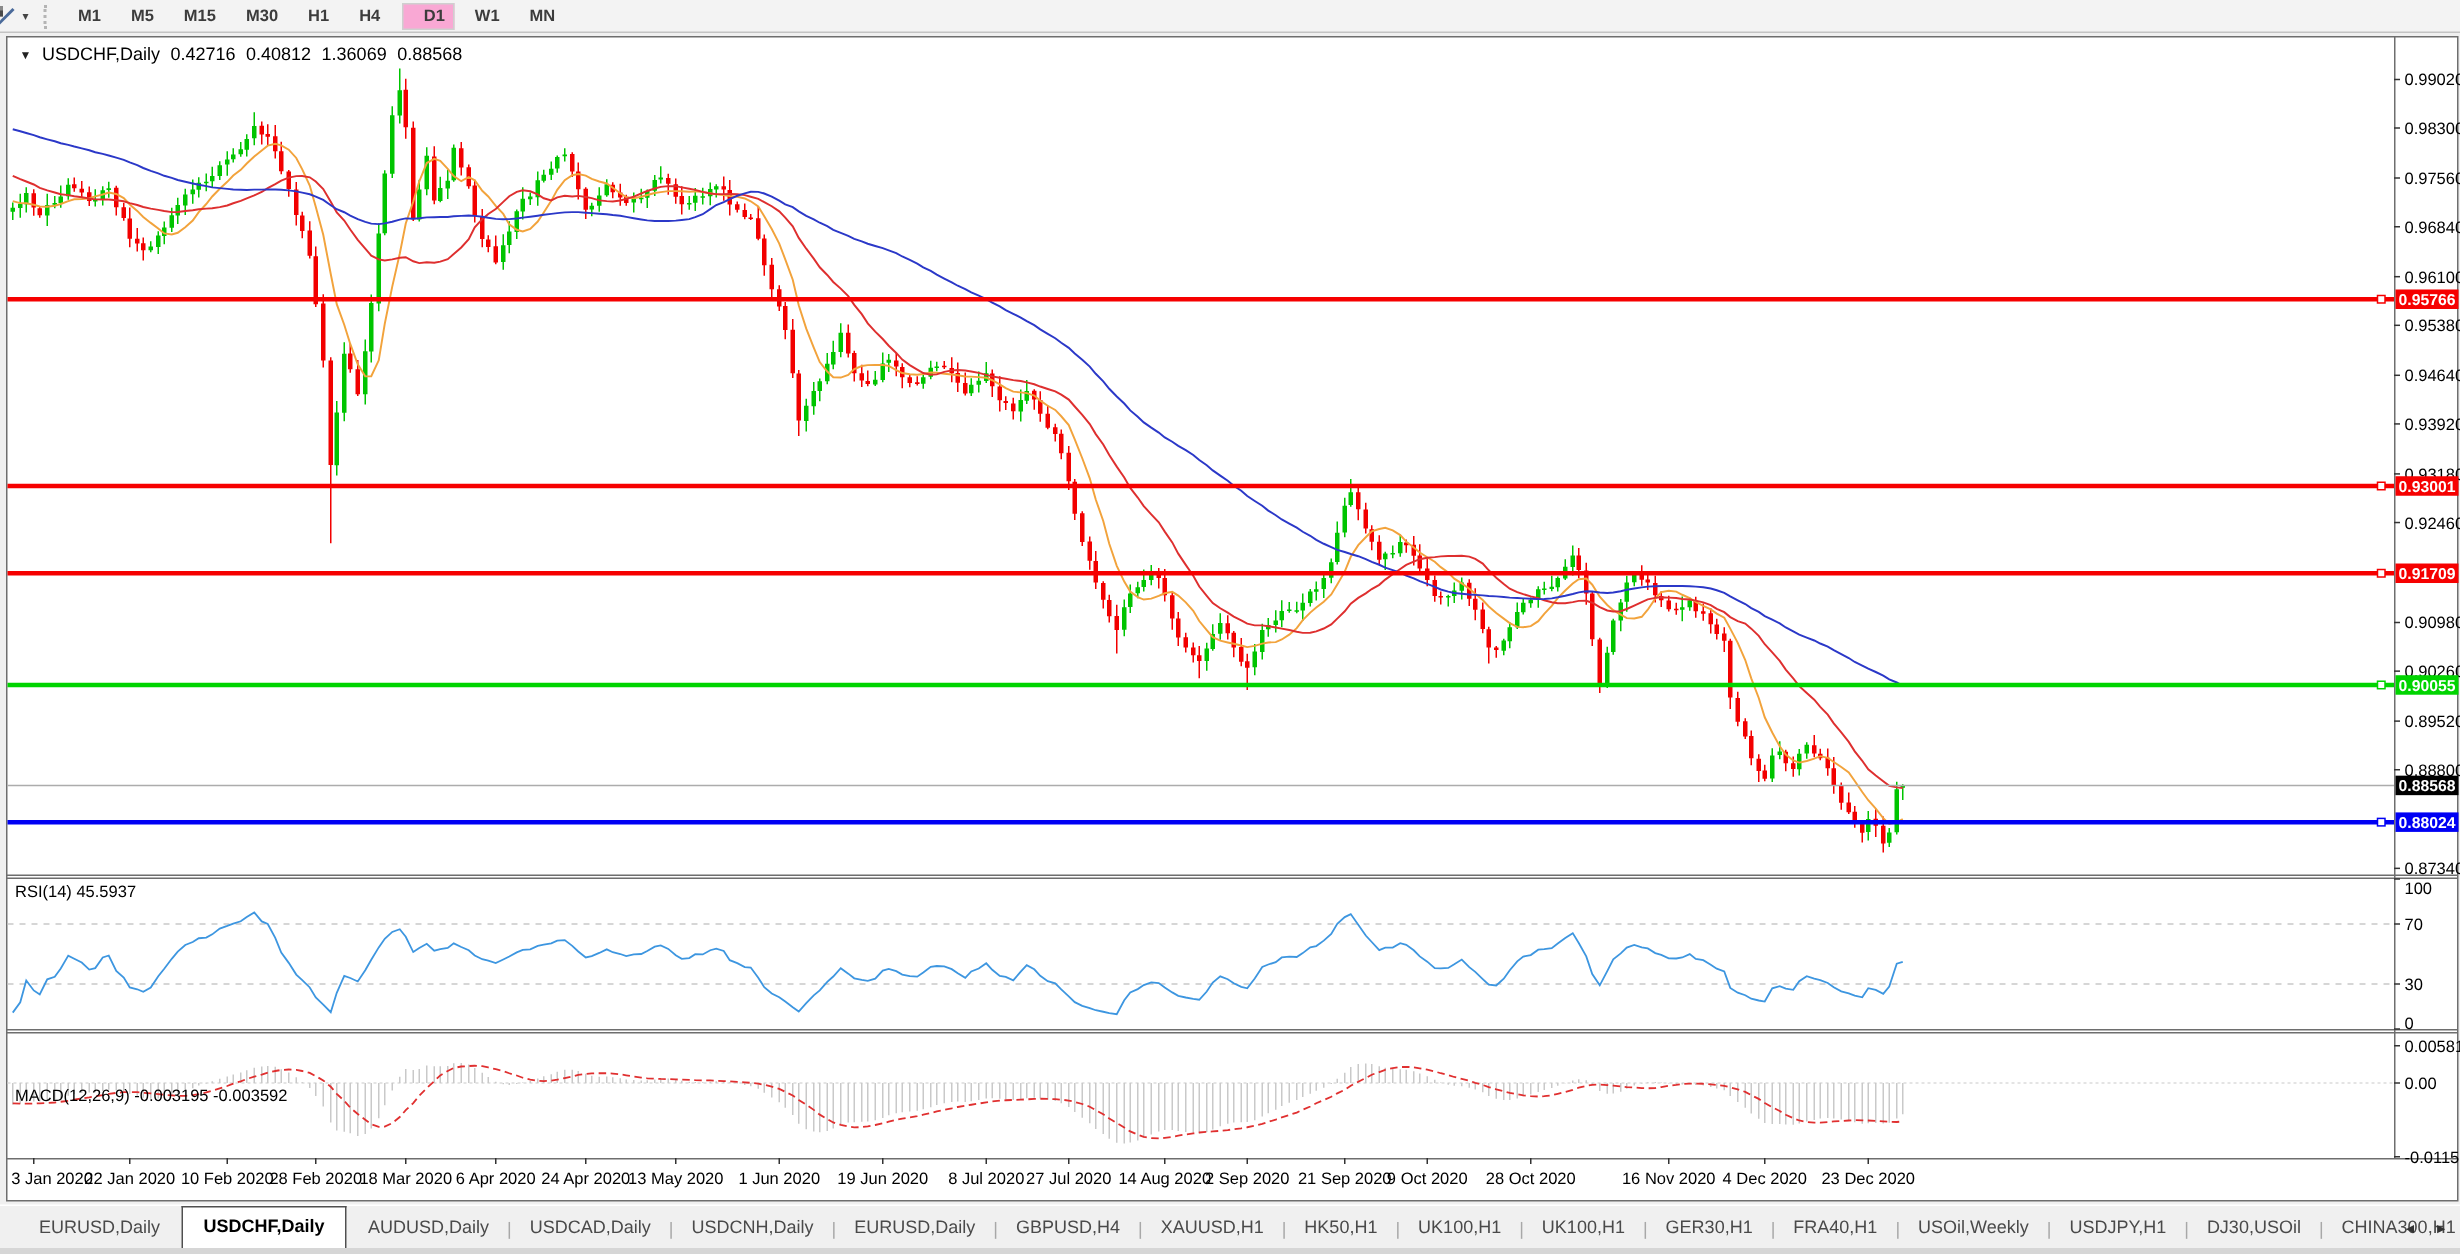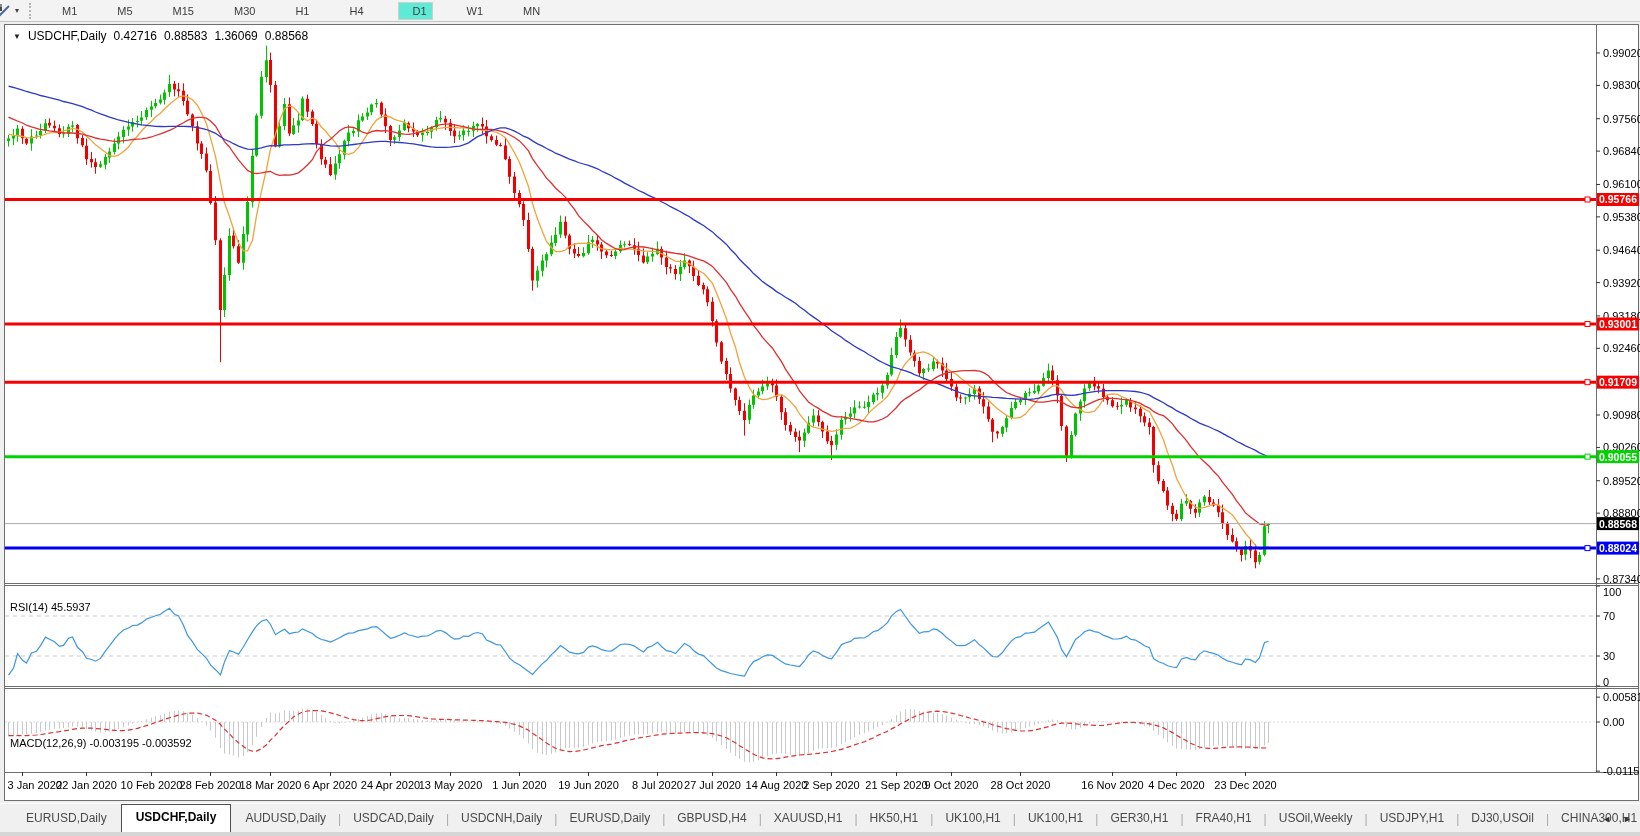--- a/index.html
+++ b/index.html
@@ -3,29 +3,29 @@
 <meta charset="utf-8">
 <style>
   html,body{margin:0;padding:0;}
   body{width:1640px;height:836px;background:#f0f0f0;font-family:"Liberation Sans",sans-serif;overflow:hidden;position:relative;}
 
   
   .toolbar{position:absolute;top:0;left:0;width:1640px;height:22px;background:#f3f3f3;border-bottom:1px solid #c3c3c3;display:flex;align-items:center;box-sizing:border-box;}
   .tool-icon{width:16px;height:18px;margin-left:-3px;display:flex;align-items:center;}
   .tool-dd{font-size:8px;color:#444;margin:0 6px 0 2px;}
   .tb-sep{height:16px;width:3px;border-left:2px dotted #b4b4b4;margin:0 8px 0 4px;}
-  .tf-btn{height:18px;min-width:22px;padding:0 5px;display:flex;align-items:center;justify-content:center;font-size:11px;font-weight:400;color:#3c3c3c;margin:0 14px;border:1px solid transparent;box-sizing:border-box;cursor:default;}
-  .tf-btn.active{background:#5eead4;border:1px solid #cfcfcf;padding-left:14px;}
+  .tf-btn{height:18px;min-width:22px;padding:0 5px;display:flex;align-items:center;justify-content:center;font-size:11px;font-weight:700;color:#3c3c3c;margin:0 4px;border:1px solid transparent;box-sizing:border-box;cursor:default;}
+  .tf-btn.active{background:#f9a8d4;border:1px solid #cfcfcf;padding-left:14px;}
 
   
   .chart-window{position:absolute;top:22px;left:0;width:1640px;height:781px;}
   .chart-window svg{position:absolute;top:0;left:0;}
   .chart-title{position:absolute;left:13px;top:7px;font-size:12px;color:#000;display:flex;gap:7px;align-items:center;white-space:nowrap;}
   .chart-title .caret{font-size:8px;color:#222;}
-  .ind-label{position:absolute;left:10px;font-size:11px;color:#000;white-space:nowrap;margin-top:12px;}
+  .ind-label{position:absolute;left:10px;font-size:11px;color:#000;white-space:nowrap;}
   .rsi-label{top:567px;}
   .macd-label{top:703px;}
 
   
   .tabbar{position:absolute;bottom:0;left:0;width:1640px;height:33px;background:#f0f0f0;border-top:1px solid #ffffff;box-sizing:border-box;}
   .tabs{display:flex;align-items:flex-end;height:28px;padding-left:14px;}
   .tab{font-size:12px;color:#4a4a4a;padding:5px 12px 7px;white-space:nowrap;cursor:default;}
   .tab.active{background:#ffffff;border:1px solid #4f4f4f;border-bottom:none;color:#000;font-weight:700;padding:5px 14px 9px;margin:0 2px -1px 2px;}
   .tab-sep{color:#a8a8a8;font-size:12px;padding-bottom:6px;}
   .bottom-strip{position:absolute;bottom:0;left:0;width:100%;height:4px;background:#d6d6d6;}
@@ -220,21 +220,21 @@
       </g>
       <g>
         <rect x="1597" y="517.1076798706547" width="42" height="13" fill="#000000"></rect>
         <text x="1618" y="527.6076798706547" text-anchor="middle" font-family="&quot;Liberation Sans&quot;, sans-serif" font-size="10.5px" fill="#fff" font-weight="700">0.88568</text>
       </g>
     </svg>
   <div class="chart-title">
     <span class="caret">▼</span>
     <span>USDCHF,Daily</span>
     <span>0.42716</span>
-    <span>0.88583</span>
+    <span>0.40812</span>
     <span>1.36069</span>
     <span>0.88568</span>
   </div>
   <div class="ind-label rsi-label">RSI(14) 45.5937</div>
   <div class="ind-label macd-label">MACD(12,26,9) -0.003195 -0.003592</div>
 </div>
 
 <div class="tabbar">
   <div class="tabs" id="tabs">
       <div class="tab">EURUSD,Daily</div>

